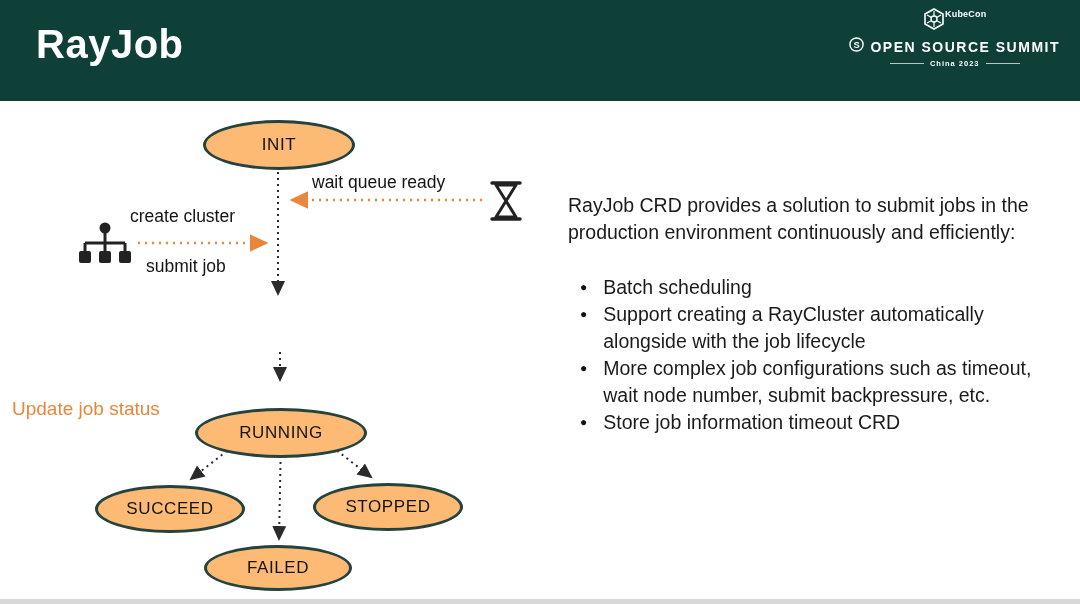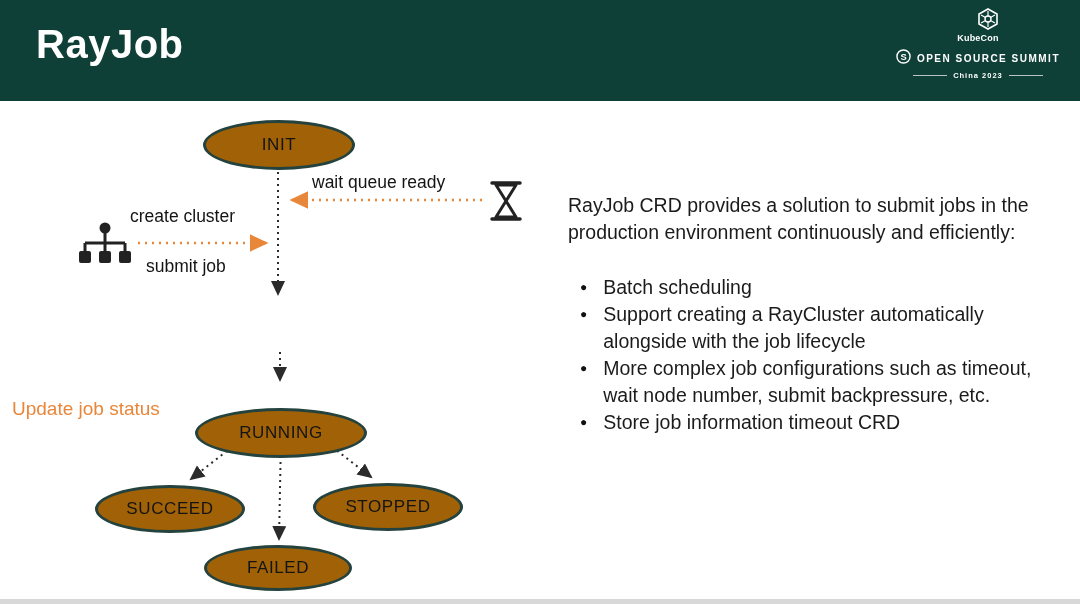--- a/index.html
+++ b/index.html
@@ -39,40 +39,39 @@
     flex-direction: column;
     align-items: center;
     color: #ffffff;
   }
   .brand-row1 {
     display: flex;
     align-items: flex-start;
   }
   .brand-cell {
     display: flex;
-    flex-direction: column;
-    align-items: flex-end;
+    align-items: flex-start;
     padding: 0 10px;
   }
   .brand-cell + .brand-cell { border-left: 1px solid rgba(255,255,255,0.55); }
   .brand-cell .logo-box { height: 24px; display:flex; align-items:center; }
   .brand-label {
     font-size: 9px;
     font-weight: bold;
     margin-top: 2px;
     letter-spacing: 0.2px;
   }
   .brand-row2 {
     display: flex;
     align-items: center;
     gap: 6px;
     margin-top: 6px;
   }
   .summit-label {
-    font-size: 10px;
+    font-size: 14px;
     font-weight: bold;
     letter-spacing: 1.5px;
     text-align: center;
   }
   .brand-row3 {
     display: flex;
     align-items: center;
     gap: 6px;
     margin-top: 3px;
   }
@@ -80,21 +79,21 @@
   .location-label { font-size: 7.5px; letter-spacing: 1px; font-weight: bold; }
 
   
   .diagram-layer { position: absolute; inset: 0; }
   svg.arrows { position: absolute; left: 0; top: 0; pointer-events: none; }
 
   .state-node {
     position: absolute;
     border: 3px solid #24423e;
     border-radius: 50%;
-    background: #a16207;
+    background: #fdba74;
     display: flex;
     align-items: center;
     justify-content: center;
     font-size: 17px;
     font-weight: 500;
     letter-spacing: 0.6px;
     color: #141414;
   }
   .node-init    { left: 203px; top: 120px; width: 152px; height: 50px; }
   .node-pending { left: 191px; top: 300px; width: 178px; height: 50px; }

